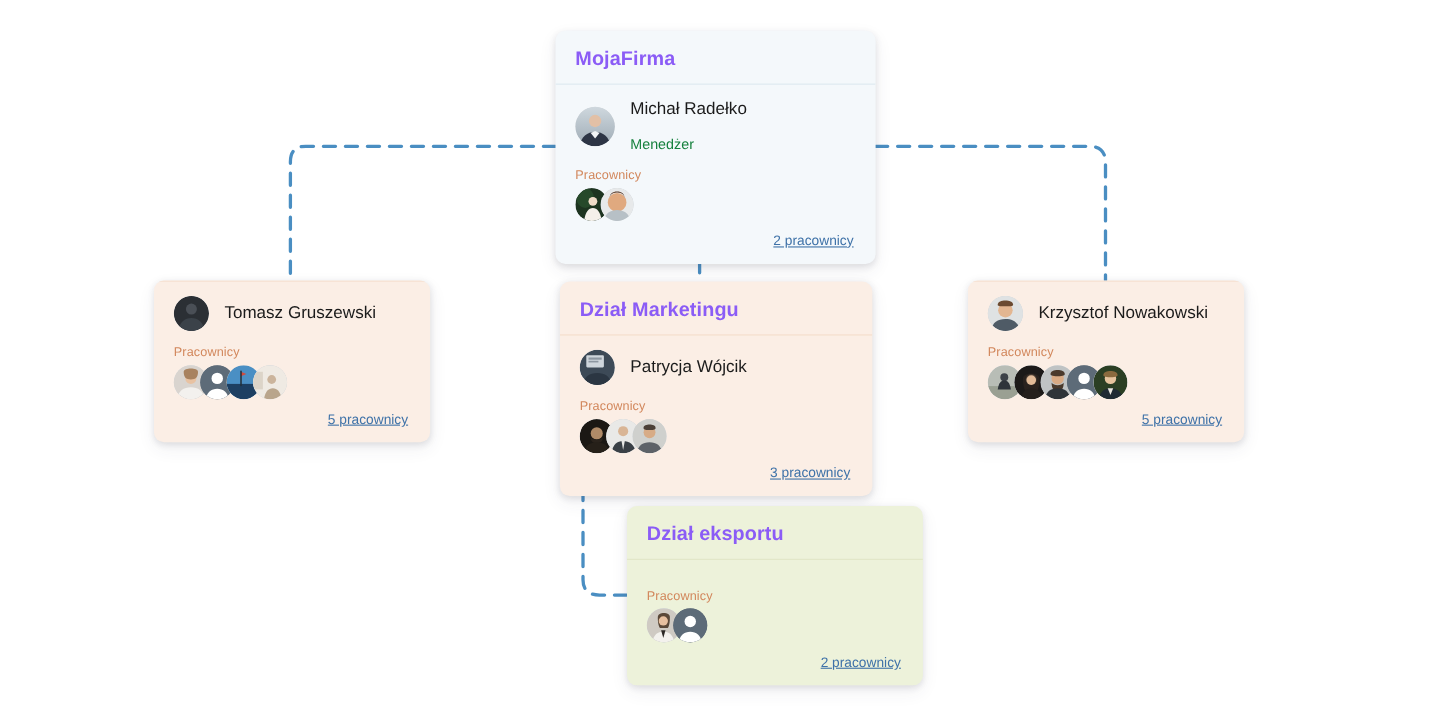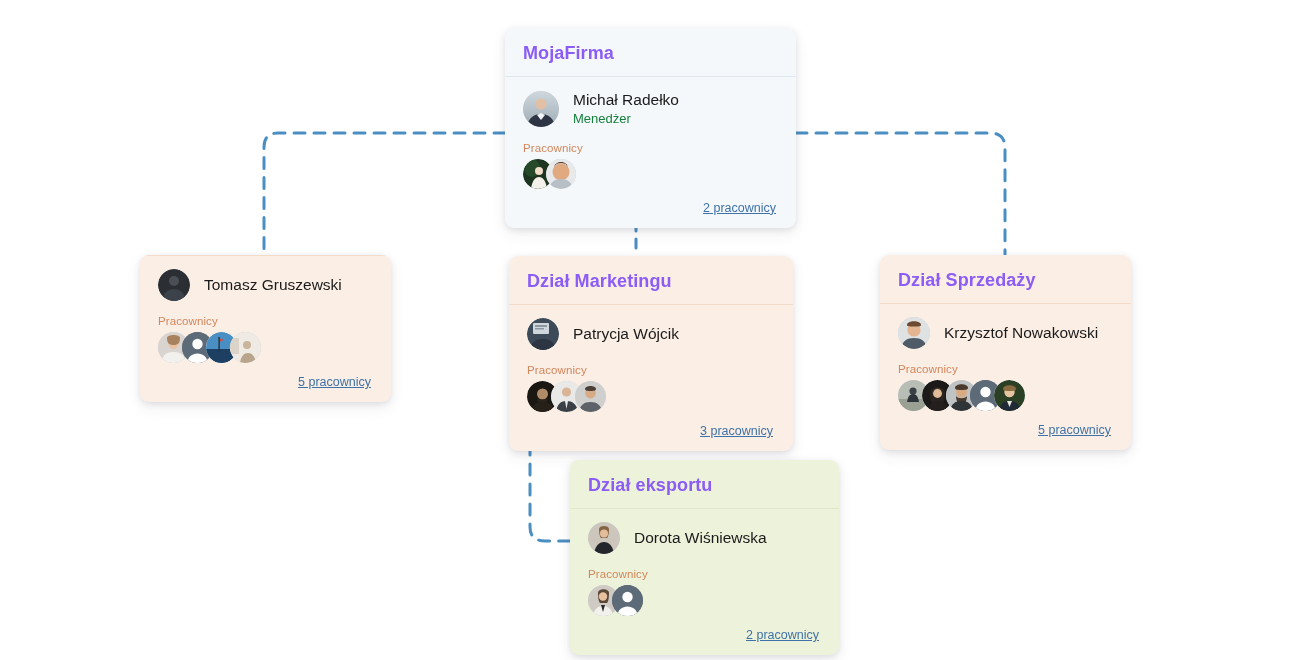--- a/index.html
+++ b/index.html
@@ -27,21 +27,21 @@
     padding: 15px 18px 12px 18px;
     font-size: 18px;
     font-weight: bold;
     color: #8b5cf6;
     letter-spacing: .1px;
   }
   .card-divider { height: 1px; width: 100%; }
   .card-body { padding: 13px 18px 12px 18px; }
 
   .lead-row { display: flex; align-items: center; gap: 14px; }
-  .lead-text { display: flex; flex-direction: column; gap: 2px; }
+  .lead-text { display: flex; flex-direction: column; gap: 14px; }
   .lead-name { font-size: 15.5px; color: #1b1b1b; line-height: 1.25; }
   .lead-role { font-size: 13px; color: #15803d; line-height: 1.25; }
 
   .emp-label {
     margin-top: 14px;
     font-size: 11.5px;
     color: #d2875c;
     letter-spacing: .1px;
   }
   .emp-row { display: flex; margin-top: 5px; }
@@ -322,21 +322,20 @@
           </svg>
         </span>
       </div>
       <div class="card-footer">
         <span class="emp-link">3 pracownicy</span>
       </div>
     </div>
   </div>
 
   <div class="card theme-peach" style="left:880px; top:255px; width:251px;">
-    <div class="card-header">Dział Sprzedaży</div>
     <div class="card-divider"></div>
     <div class="card-body">
       <div class="lead-row">
         <span class="avatar" style="width:32px;height:32px;">
           <svg class="sil" viewBox="0 0 32 32">
             <defs>
                 <clipPath id="cS">
                   <circle cx="16" cy="16" r="16"></circle>
                 </clipPath>
               </defs>
@@ -428,41 +427,20 @@
       <div class="card-footer">
         <span class="emp-link">5 pracownicy</span>
       </div>
     </div>
   </div>
 
   <div class="card theme-green" style="left:570px; top:460px; width:269px;">
     <div class="card-header">Dział eksportu</div>
     <div class="card-divider"></div>
     <div class="card-body">
-      <div class="lead-row">
-        <span class="avatar" style="width:32px;height:32px;">
-          <svg class="sil" viewBox="0 0 32 32">
-            <defs>
-                <clipPath id="cE">
-                  <circle cx="16" cy="16" r="16"></circle>
-                </clipPath>
-              </defs>
-            <g clip-path="url(#cE)">
-              <rect width="32" height="32" fill="#cdc6bc"></rect>
-              <circle cx="16" cy="11" r="4.6" fill="#e5bd9a"></circle>
-              <path d="M11 7c0-4 10-4 10 0 0 5-1 8-2 9h-6c-1-1-2-4-2-9z" fill="#7a5a39" opacity=".9"></path>
-              <circle cx="16" cy="11.5" r="4" fill="#e5bd9a"></circle>
-              <path d="M6 32c1-8 5-12 10-12s9 4 10 12z" fill="#23262a"></path>
-            </g>
-          </svg>
-        </span>
-        <span class="lead-text">
-          <span class="lead-name">Dorota Wiśniewska</span>
-        </span>
-      </div>
       <div class="emp-label">Pracownicy</div>
       <div class="emp-row">
         <span class="avatar" style="width:31px;height:31px;">
           <svg class="sil" viewBox="0 0 31 31">
             <defs>
                 <clipPath id="e1">
                   <circle cx="15.5" cy="15.5" r="15.5"></circle>
                 </clipPath>
               </defs>
             <g clip-path="url(#e1)">

